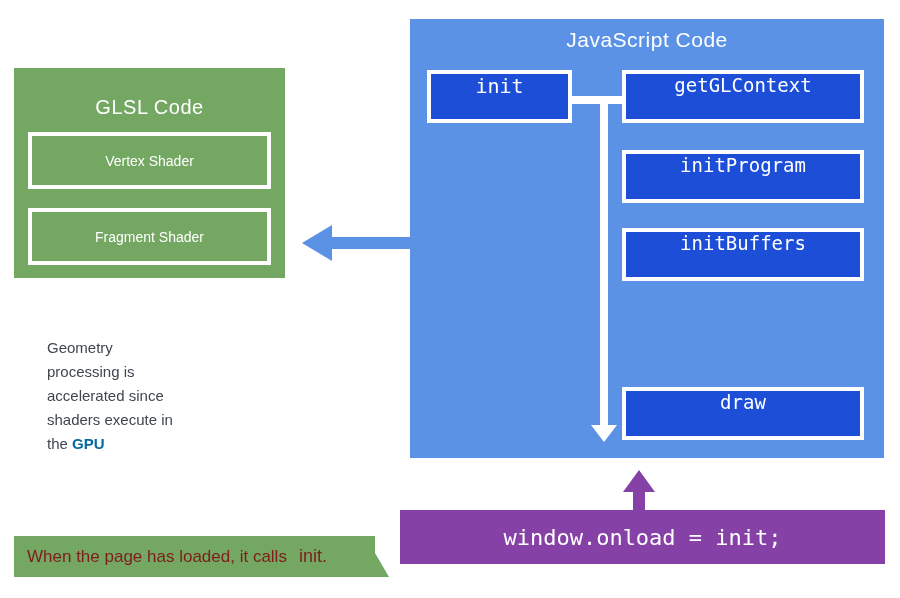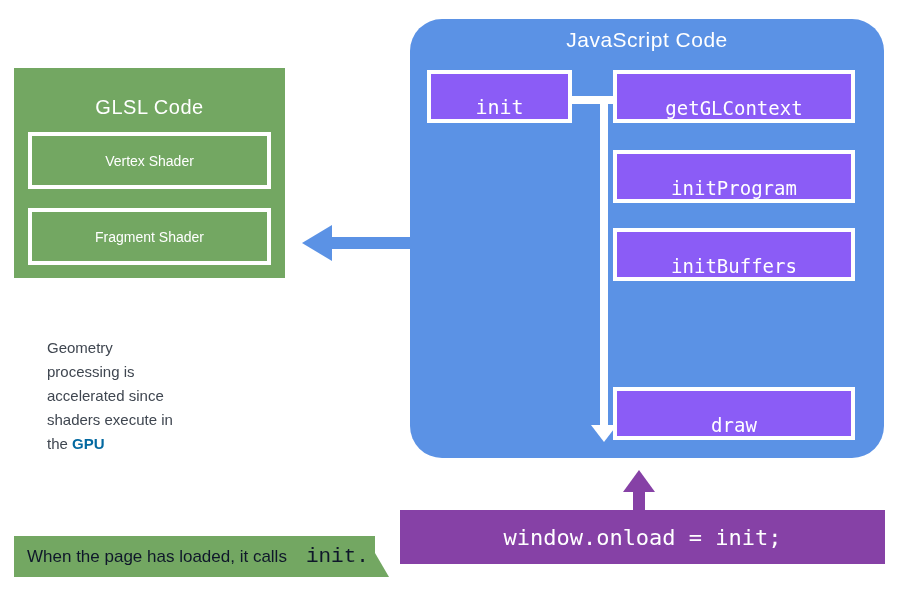--- a/index.html
+++ b/index.html
@@ -13,43 +13,42 @@
     background: #ffffff;
     overflow: hidden;
   }
 
   
   .js-panel {
     position: absolute;
     left: 410px; top: 19px;
     width: 474px; height: 439px;
     background: #5b92e5;
-    border-radius: 32px;
   }
   .js-title {
     position: absolute;
     left: 0; top: 9px; width: 100%;
     text-align: center;
     color: #ffffff;
     font-size: 21px;
     letter-spacing: 0.5px;
   }
   .node-box {
     position: absolute;
     border: 4px solid #ffffff;
-    background: #8b5cf6;
-    color: #ffffff;
-    display: flex;
-    align-items: flex-end;
+    background: #1d4ed8;
+    color: #ffffff;
+    display: flex;
+    align-items: flex-start;
     justify-content: center;
     font-family: "DejaVu Sans Mono", monospace;
     font-size: 19px;
   }
   .init-box { left: 17px; top: 51px; width: 145px; height: 53px; font-size: 20px; }
-  .fn-box { left: 203px; width: 242px; height: 53px; }
+  .fn-box { left: 212px; width: 242px; height: 53px; }
   .fn-0 { top: 51px; }
   .fn-1 { top: 131px; }
   .fn-2 { top: 209px; }
   .fn-3 { top: 288px; }
   .fn-4 { top: 368px; }
 
   .h-connector {
     position: absolute;
     left: 162px; top: 77px;
     width: 58px; height: 8px;
@@ -127,30 +126,30 @@
     white-space: pre-line;
   }
   .note b { color: #0369a1; text-align: right; }
 
   
   .callout {
     position: absolute;
     left: 14px; top: 536px;
     width: 361px; height: 41px;
     background: #73a762;
-    color: #0f172a;
+    color: #7f1d1d;
     display: flex;
     align-items: center;
     padding-left: 13px;
     font-size: 17px;
   }
   .callout .code {
-    font-family: Liberation Mono, monospace;
-    font-size: 21px;
-    margin-left: 19px;
+    font-family: Liberation Sans, sans-serif;
+    font-size: 18px;
+    margin-left: 12px;
   }
   .callout-tail {
     position: absolute;
     left: 100%; bottom: 0;
     width: 0; height: 0;
     border-bottom: 24px solid #73a762;
     border-right: 14px solid transparent;
   }
 
   

